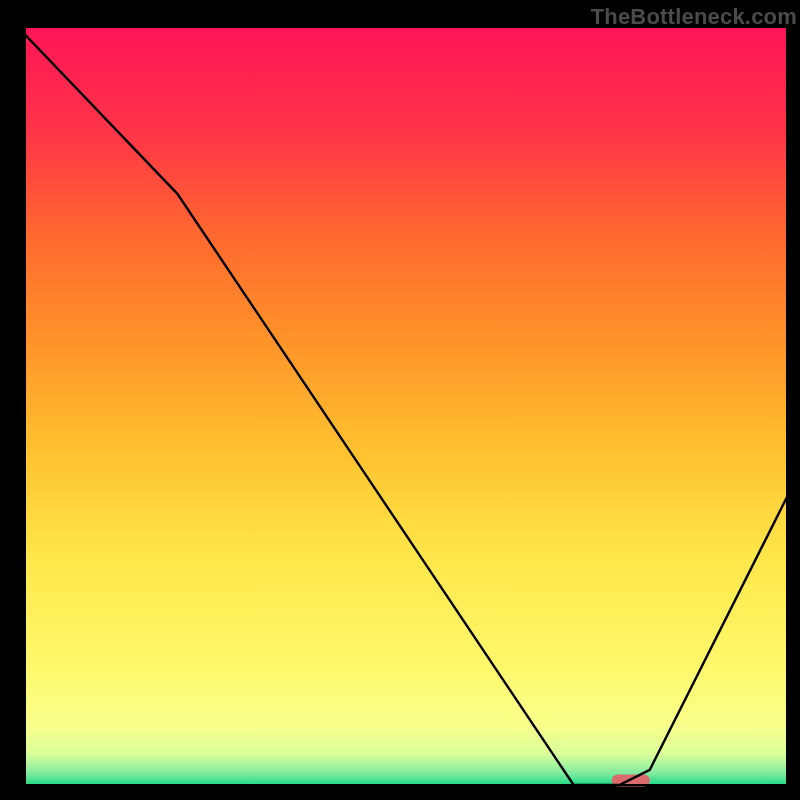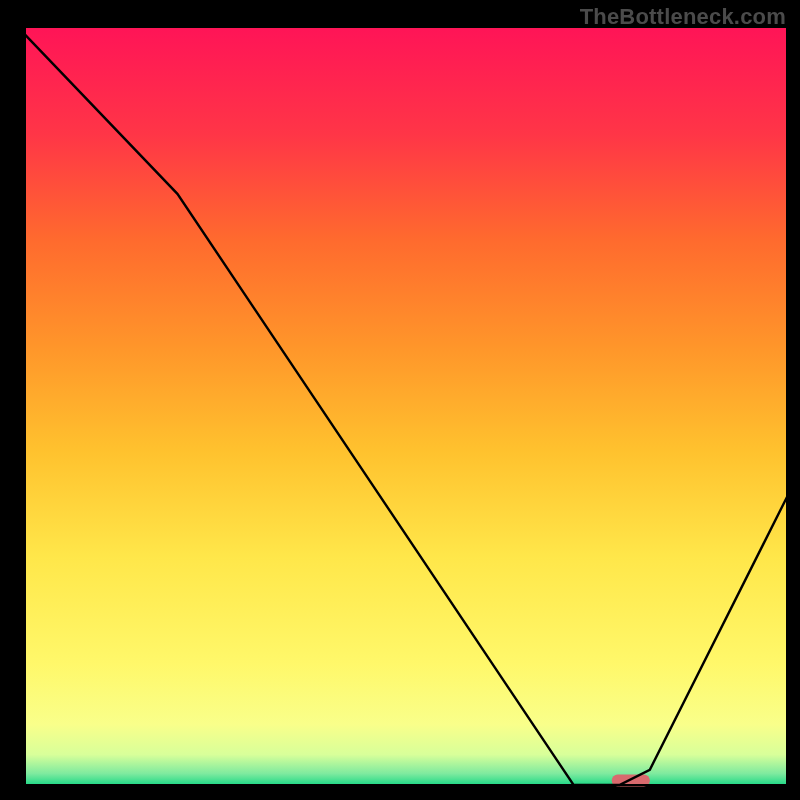--- a/index.html
+++ b/index.html
@@ -13,21 +13,21 @@
   }
   .frame {
     position: relative;
     width: 800px;
     height: 800px;
     background: #000;
   }
   .watermark {
     position: absolute;
     top: 4px;
-    right: 14px;
+    right: 3px;
     color: #4b4b4b;
     font-size: 22px;
     font-weight: 600;
     letter-spacing: 0.2px;
     z-index: 4;
   }
   svg {
     position: absolute;
     top: 0;
     left: 0;

